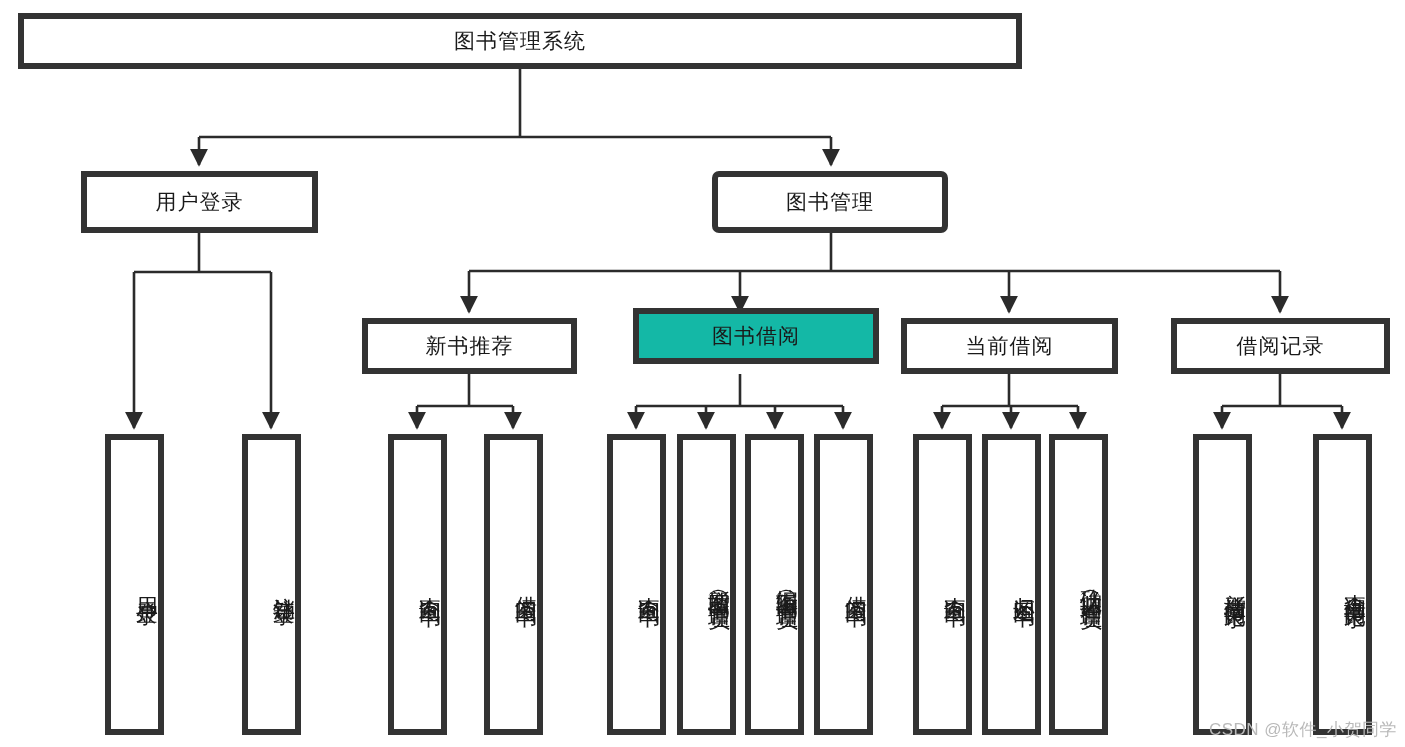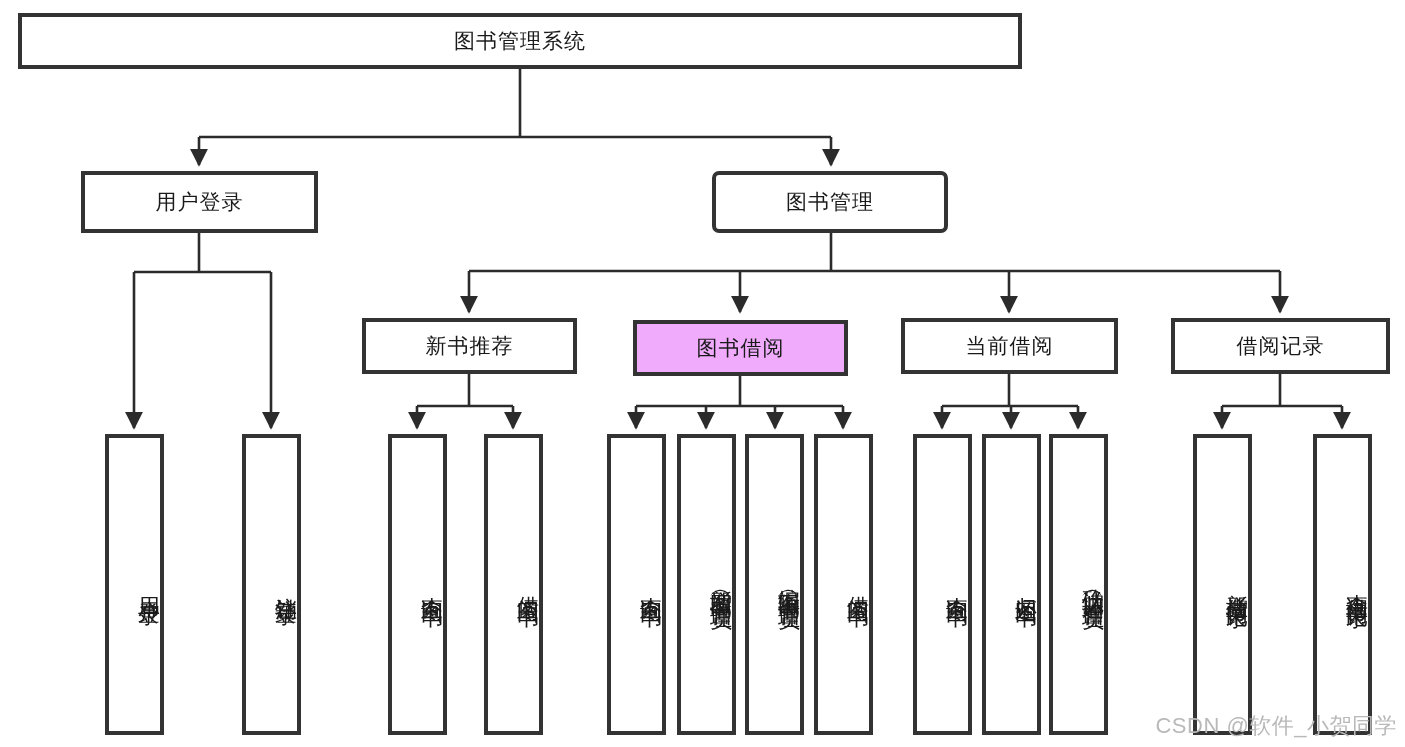--- a/index.html
+++ b/index.html
@@ -22,21 +22,21 @@
     left: 0;
     top: 0;
     width: 1405px;
     height: 747px;
     pointer-events: none;
   }
   .node {
     position: absolute;
     box-sizing: border-box;
     background: #ffffff;
-    border: 4px solid #8b5cf6;
+    border: 6px solid #8b5cf6;
     display: flex;
     align-items: center;
     justify-content: center;
     color: #1a1a1a;
   }
   .node.horizontal {
     font-size: 21px;
     letter-spacing: 1px;
   }
   .node.vertical {
@@ -51,21 +51,21 @@
   }
   .node.vertical .vlabel {
     writing-mode: vertical-rl;
     text-orientation: upright;
     white-space: nowrap;
   }
   #watermark {
     position: absolute;
     right: 8px;
     bottom: 6px;
-    font-size: 22px;
+    font-size: 17px;
     color: #b9b9b9;
     white-space: nowrap;
     letter-spacing: 0.5px;
   }
 </style>
 </head>
 <body>
 
 <div id="canvas" style="background: rgb(255, 255, 255);">
 
@@ -142,21 +142,21 @@
   <div class="node horizontal" style="left: 81px; top: 171px; width: 237px; height: 62px; border-color: rgb(51, 51, 51); background: rgb(255, 255, 255); color: rgb(26, 26, 26);">
     <span>用户登录</span>
   </div>
   <div class="node horizontal" style="left: 712px; top: 171px; width: 236px; height: 62px; border-color: rgb(51, 51, 51); background: rgb(255, 255, 255); color: rgb(26, 26, 26); border-radius: 7px;">
     <span>图书管理</span>
   </div>
 
   <div class="node horizontal" style="left: 362px; top: 318px; width: 215px; height: 56px; border-color: rgb(51, 51, 51); background: rgb(255, 255, 255); color: rgb(26, 26, 26);">
     <span>新书推荐</span>
   </div>
-  <div class="node horizontal" style="left: 633px; top: 320px; width: 215px; height: 56px; border-color: rgb(51, 51, 51); background: #f0abfc; color: rgb(26, 26, 26);">
+  <div class="node horizontal" style="left: 633px; top: 308px; width: 246px; height: 56px; border-color: rgb(51, 51, 51); background: #14b8a6; color: rgb(26, 26, 26);">
     <span>图书借阅</span>
   </div>
   <div class="node horizontal" style="left: 901px; top: 318px; width: 217px; height: 56px; border-color: rgb(51, 51, 51); background: rgb(255, 255, 255); color: rgb(26, 26, 26);">
     <span>当前借阅</span>
   </div>
   <div class="node horizontal" style="left: 1171px; top: 318px; width: 219px; height: 56px; border-color: rgb(51, 51, 51); background: rgb(255, 255, 255); color: rgb(26, 26, 26); text-align: center;">
     <span>借阅记录</span>
   </div>
 
   <div class="node vertical" style="left: 105px; top: 434px; width: 59px; height: 301px; border-color: rgb(51, 51, 51); background: rgb(255, 255, 255); color: rgb(26, 26, 26);">

